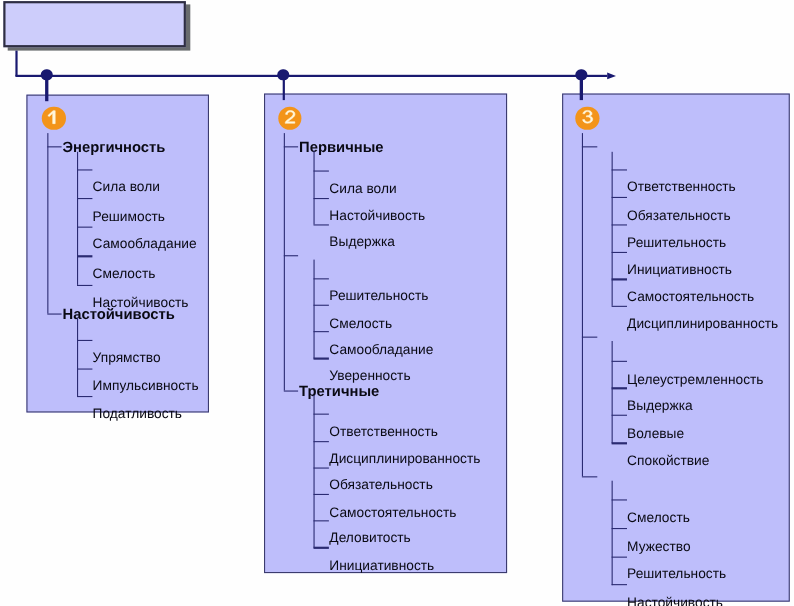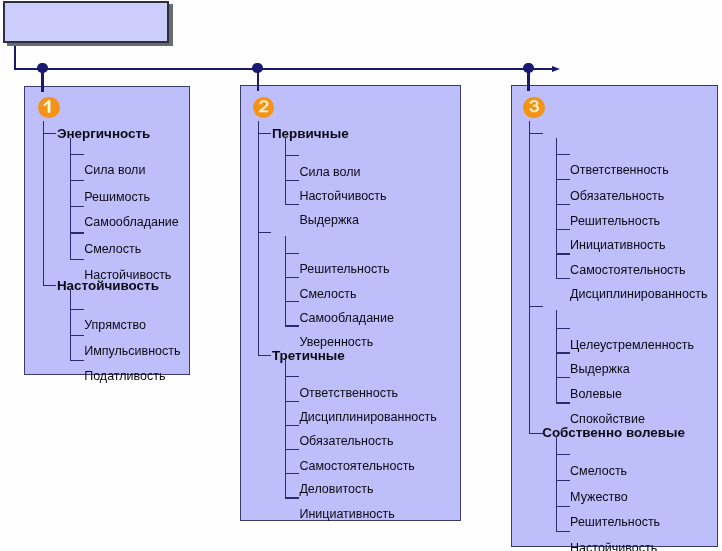--- a/index.html
+++ b/index.html
@@ -141,21 +141,20 @@
   <div class="tv" style="left:555.5px;top:310.2px;height:92.6px;"></div>
   <div class="th" style="left:555.5px;top:328.0px;width:14.2px;"></div>
   <span class="leaf" style="left:570.1px;top:328.6px;">Целеустремленность</span>
   <div class="th" style="left:555.5px;top:352.2px;width:14.2px;"></div>
   <span class="leaf" style="left:570.1px;top:352.8px;">Выдержка</span>
   <div class="th" style="left:555.5px;top:377.0px;width:14.2px;"></div>
   <span class="leaf" style="left:570.1px;top:377.6px;">Волевые</span>
   <div class="th" style="left:555.5px;top:402.2px;width:14.2px;"></div>
   <span class="leaf" style="left:570.1px;top:402.8px;">Спокойствие</span>
   <div class="th" style="left:528.5px;top:432.5px;width:14.2px;"></div>
-  <span class="hdr" style="left:542.2px;top:433.1px;">Собственно волевые</span>
   <div class="tv" style="left:555.5px;top:437.1px;height:94.6px;"></div>
   <div class="th" style="left:555.5px;top:453.9px;width:14.2px;"></div>
   <span class="leaf" style="left:570.1px;top:454.5px;">Смелость</span>
   <div class="th" style="left:555.5px;top:480.0px;width:14.2px;"></div>
   <span class="leaf" style="left:570.1px;top:480.6px;">Мужество</span>
   <div class="th" style="left:555.5px;top:505.7px;width:14.2px;"></div>
   <span class="leaf" style="left:570.1px;top:506.3px;">Решительность</span>
   <div class="th" style="left:555.5px;top:531.1px;width:14.2px;"></div>
   <span class="leaf" style="left:570.1px;top:531.7px;">Настойчивость</span>
 

